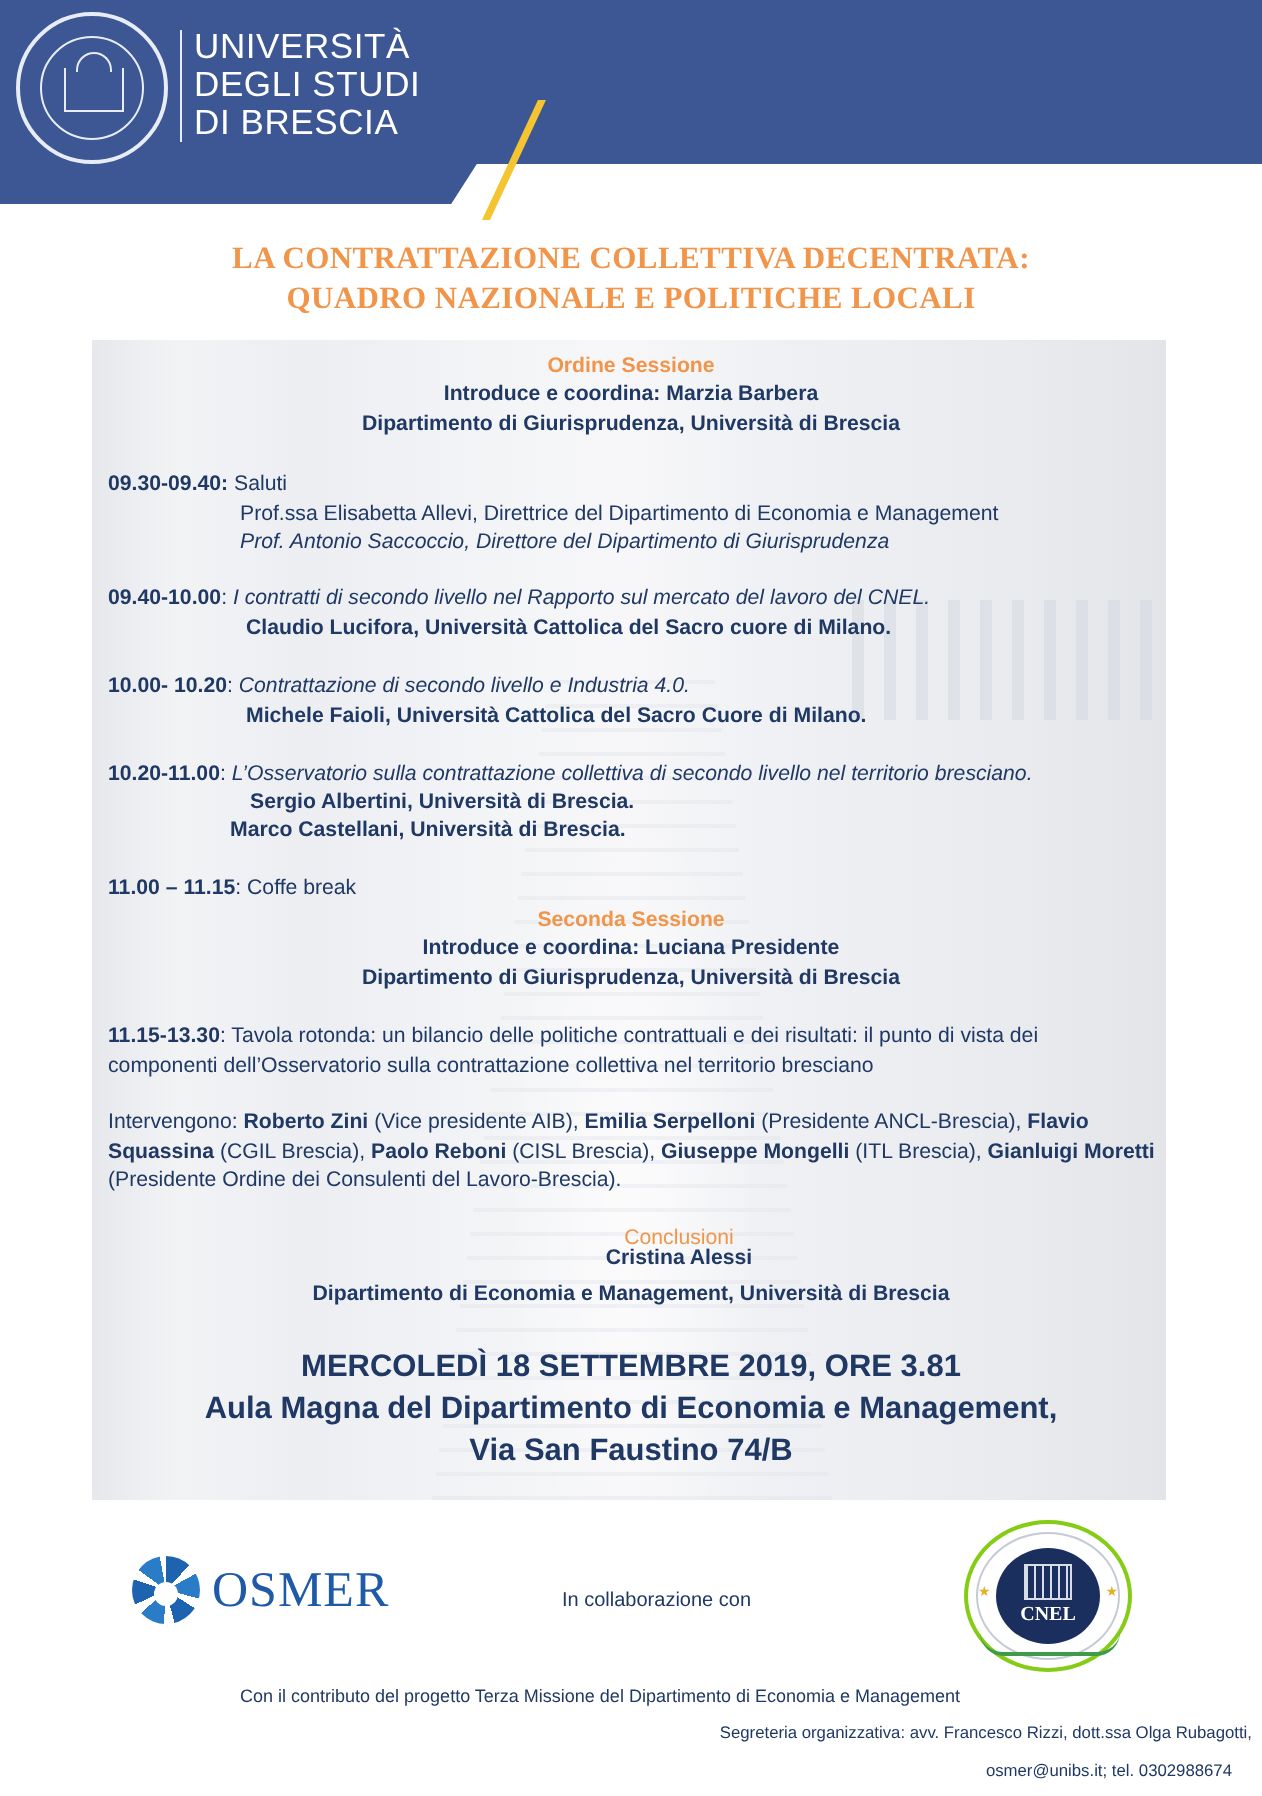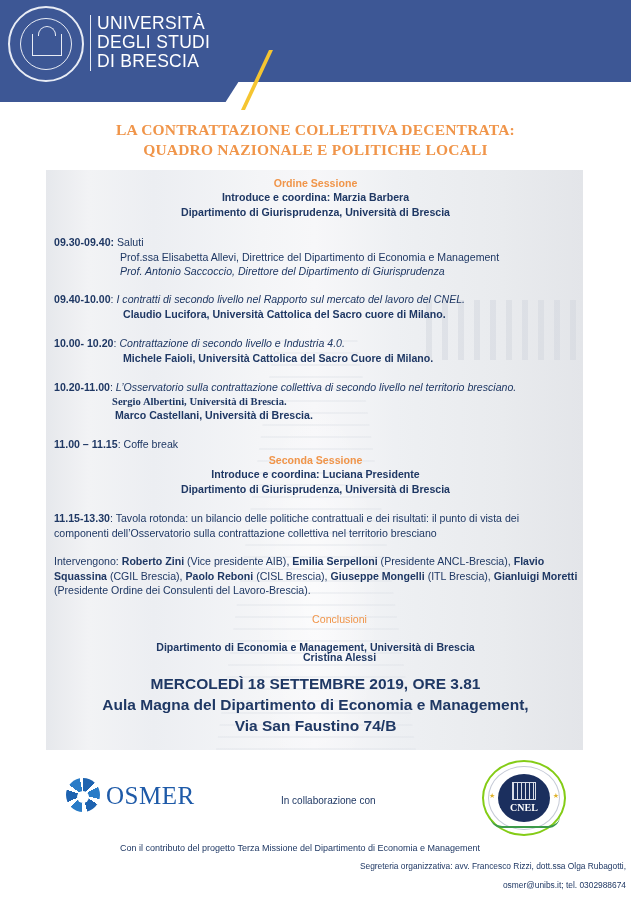--- a/index.html
+++ b/index.html
@@ -61,21 +61,21 @@
     background: repeating-linear-gradient(90deg, #d8dce6 0 1px, transparent 1px 4px); }
   .cnel-word { position: absolute; left: 0; top: 28px; width: 52px; text-align: center; color: #ffffff;
     font-family: "Liberation Serif", "DejaVu Serif", serif; font-size: 10px; font-weight: bold; }
   .cnel-flag { position: absolute; left: 6px; bottom: 6px; width: 70px; height: 12px; border-radius: 0 0 40px 40px;
     border-bottom: 2px solid #3d9b4a; }
   .cnel-star { position: absolute; top: 30px; font-size: 7px; color: #e0b32c; }
 
   .collab { position: absolute; left: 281px; top: 795px; font-size: 10px; color: #1f3864; white-space: nowrap; }
   .foot1 { position: absolute; left: 120px; top: 843px; font-size: 9px; color: #1f3864; white-space: nowrap; }
   .foot2 { position: absolute; right: 5px; top: 861px; font-size: 8.4px; color: #1f3864; white-space: nowrap; }
-  .foot3 { position: absolute; right: 5px; top: 880px; font-size: 8.4px; color: #1f3864; white-space: nowrap; padding-left: 10px; }
+  .foot3 { position: absolute; right: 15px; top: 880px; font-size: 8.4px; color: #1f3864; white-space: nowrap; padding-left: 10px; }
 </style>
 </head>
 <body>
 
 <div class="hdr-band-right"></div>
 <div class="hdr-band-left"></div>
 <div class="hdr-slash"></div>
 
 <div class="seal">
   <div class="seal-inner"></div>
@@ -112,21 +112,21 @@
 <div class="txt b" style="left:123px; top:308px;">Claudio Lucifora, Università Cattolica del Sacro cuore di Milano.</div>
 
 <div class="txt" style="left:54px; top:337px;">
   <span class="b">10.00- 10.20</span><span>: </span><span class="i">Contrattazione di secondo livello e Industria 4.0.</span>
 </div>
 <div class="txt b" style="left:123px; top:352px;">Michele Faioli, Università Cattolica del Sacro Cuore di Milano.</div>
 
 <div class="txt" style="left:54px; top:381px;">
   <span class="b">10.20-11.00</span><span>: </span><span class="i">L’Osservatorio sulla contrattazione collettiva di secondo livello nel territorio bresciano.</span>
 </div>
-<div class="txt b" style="left:112px; top:395px;font-family:Liberation Serif, serif;">Sergio Albertini, Università di Brescia.</div>
+<div class="txt b" style="left:125px; top:395px;">Sergio Albertini, Università di Brescia.</div>
 <div class="txt b" style="left:115px; top:409px;">Marco Castellani, Università di Brescia.</div>
 
 <div class="txt" style="left:54px; top:438px;">
   <span class="b">11.00 – 11.15</span><span>: </span><span>Coffe break</span>
 </div>
 
 <div class="txt center orange b" style="top:454px;">Seconda Sessione</div>
 <div class="txt center b" style="top:468px;">Introduce e coordina: Luciana Presidente</div>
 <div class="txt center b" style="top:483px;">Dipartimento di Giurisprudenza, Università di Brescia</div>
 
@@ -137,21 +137,21 @@
 
 <div class="txt" style="left:54px; top:555px;">
   <span>Intervengono: </span><span class="b">Roberto Zini</span><span> (Vice presidente AIB), </span><span class="b">Emilia Serpelloni</span><span> (Presidente ANCL-Brescia), </span><span class="b">Flavio</span>
 </div>
 <div class="txt" style="left:54px; top:570px;">
   <span class="b">Squassina</span><span> (CGIL Brescia), </span><span class="b">Paolo Reboni</span><span> (CISL Brescia), </span><span class="b">Giuseppe Mongelli</span><span> (ITL Brescia), </span><span class="b">Gianluigi Moretti</span>
 </div>
 <div class="txt" style="left:54px; top:584px;">(Presidente Ordine dei Consulenti del Lavoro-Brescia).</div>
 
 <div class="txt center orange" style="top:613px;padding-left:48px;">Conclusioni</div>
-<div class="txt center b" style="top:651px;padding-left:48px;">Cristina Alessi</div>
+<div class="txt center b" style="top:623px;padding-left:48px;">Cristina Alessi</div>
 <div class="txt center b" style="top:641px;">Dipartimento di Economia e Management, Università di Brescia</div>
 
 <div class="big" style="top:674px; font-size:15.5px; line-height:19px;">MERCOLEDÌ 18 SETTEMBRE 2019, ORE 3.81</div>
 <div class="big" style="top:695px; font-size:15.5px; line-height:19px;">Aula Magna del Dipartimento di Economia e Management,</div>
 <div class="big" style="top:716px; font-size:15.5px; line-height:19px;">Via San Faustino 74/B</div>
 
 <div class="osmer">
   <div class="osmer-swirl">
       <div class="osmer-hole"></div>
     </div>

